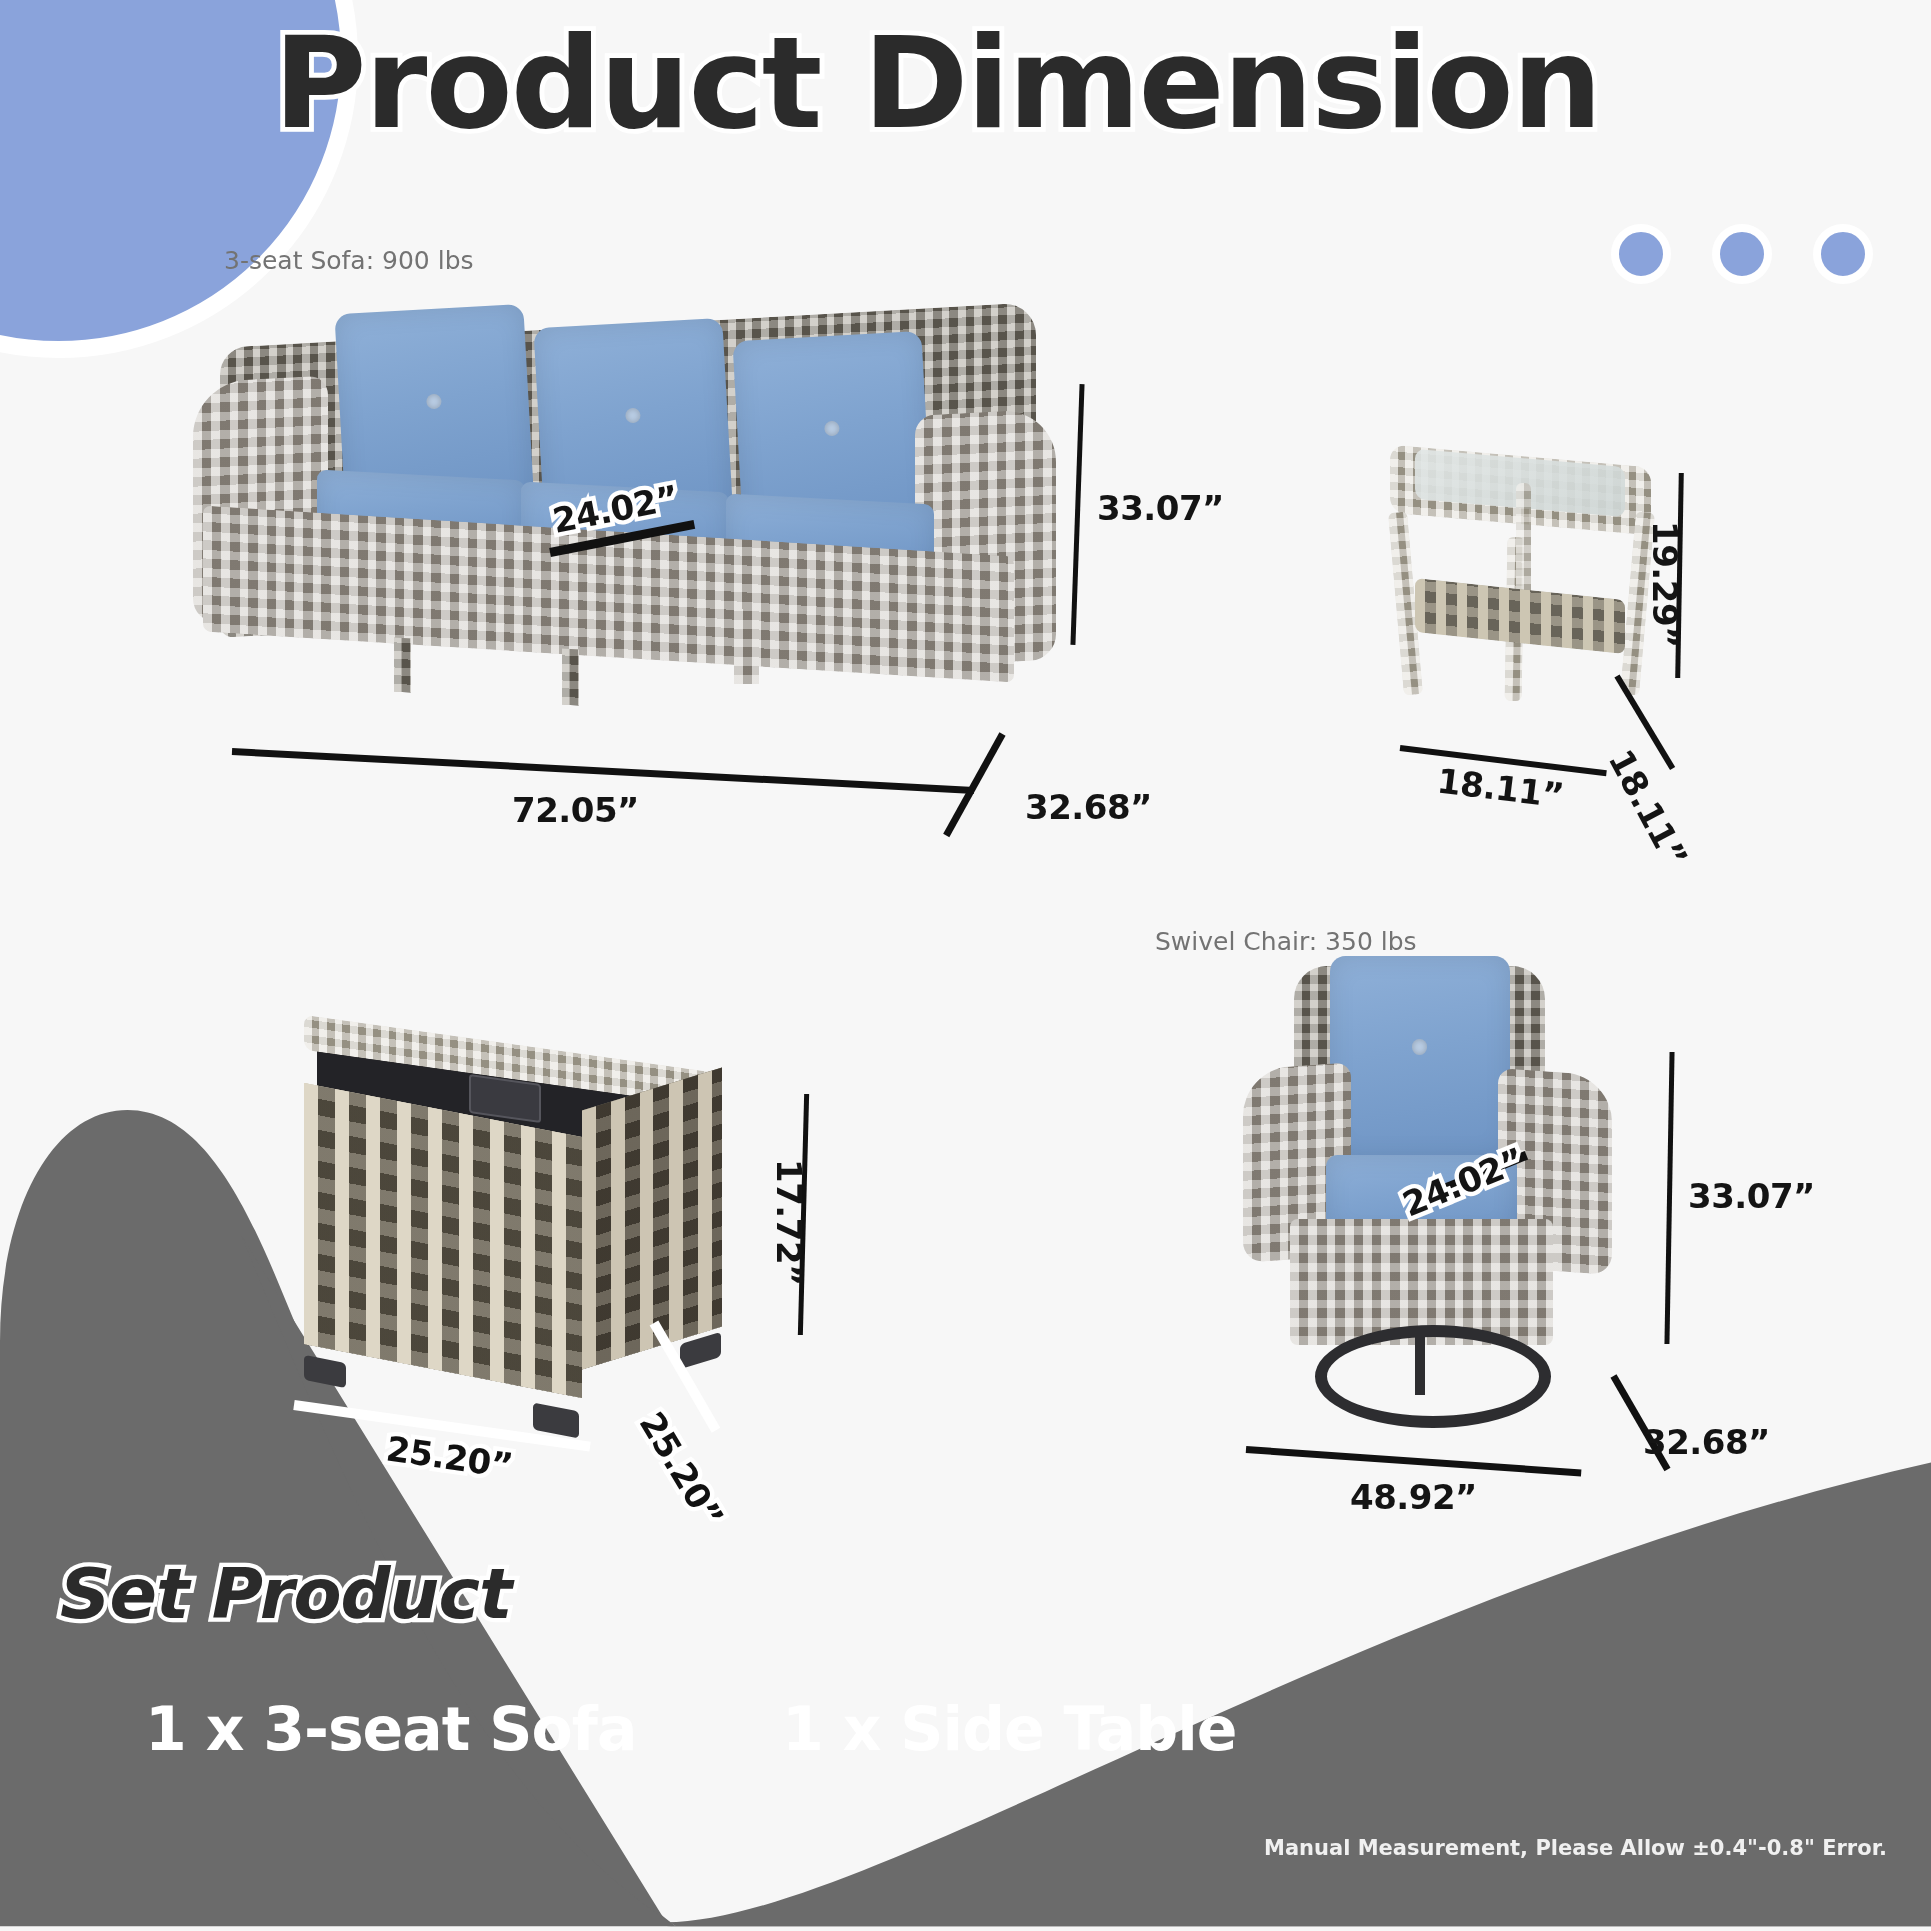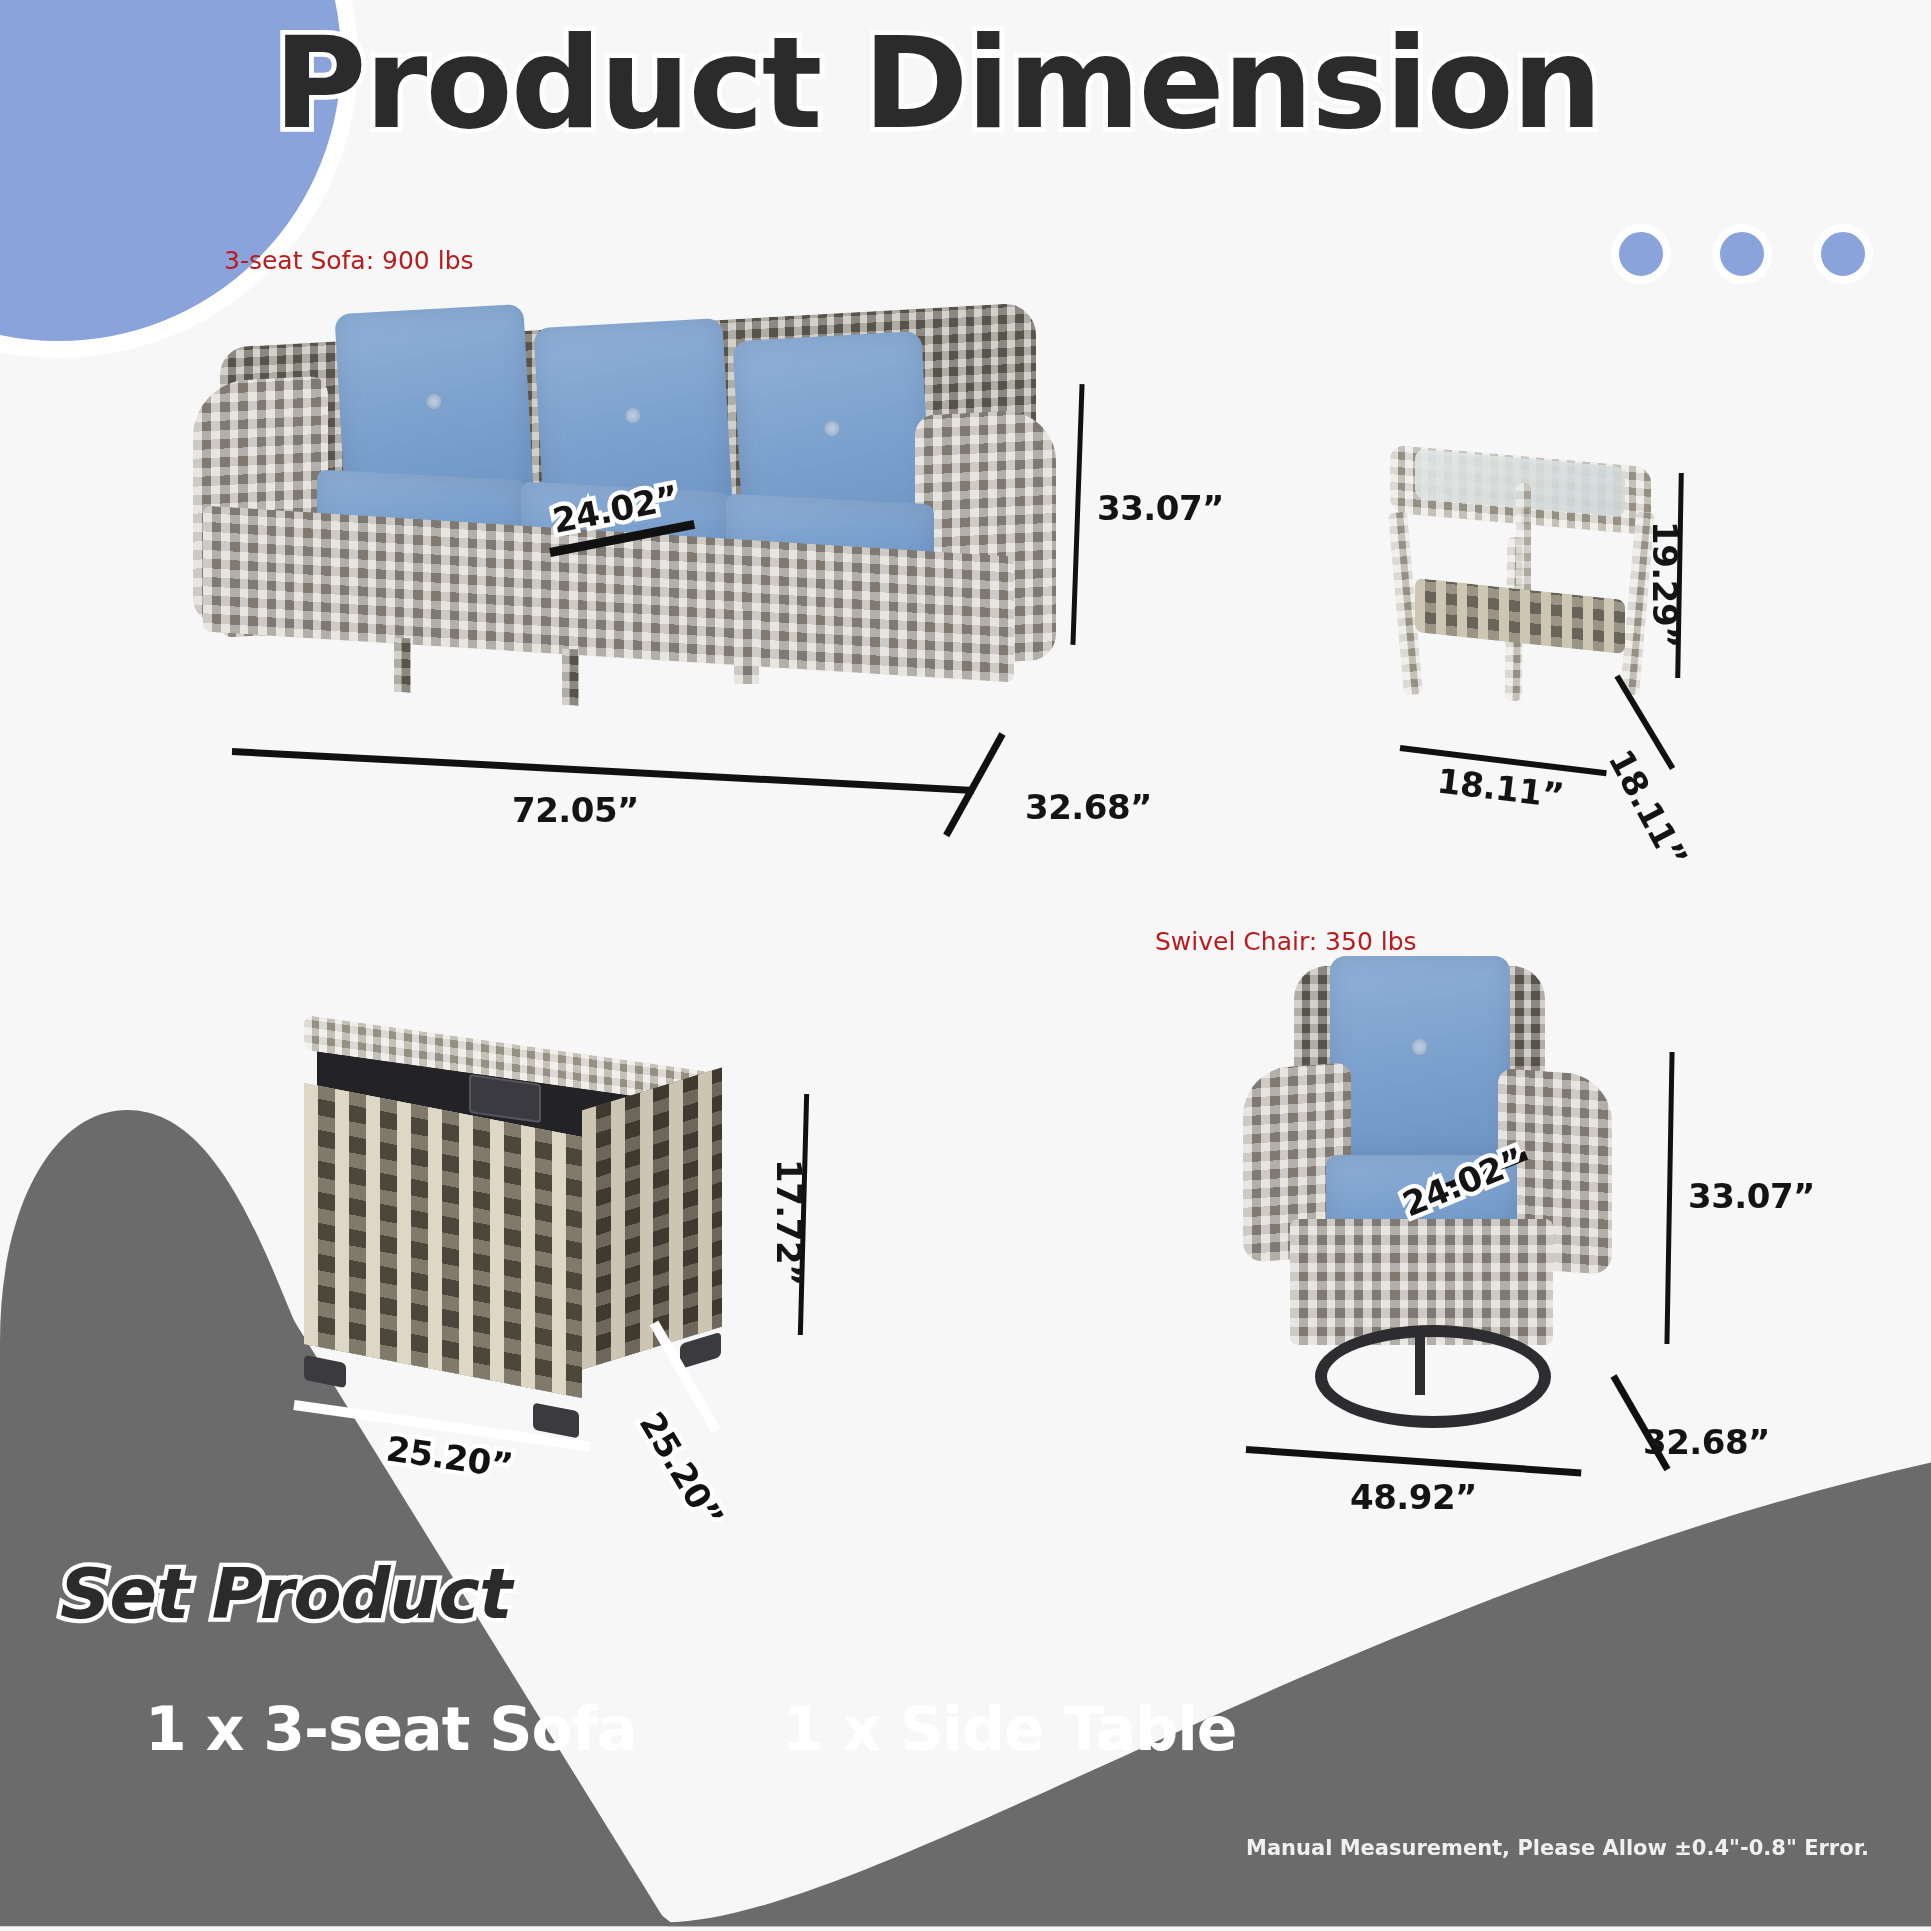--- a/index.html
+++ b/index.html
@@ -43,21 +43,21 @@
   .dot{
     width:60px;height:60px;border-radius:50%;
     background:#8aa3db;
     border:8.7px solid #ffffff;
     box-sizing:border-box;
   }
 
   
   .caption{
     position:absolute;
-    font-size:25px;color:#b91c1c;font-weight:500;
+    font-size:25px;color:#737373;font-weight:500;
     white-space:nowrap;
     font-family:"DejaVu Sans", sans-serif;
   }
   #cap-sofa{left:224px;top:246px;}
   #cap-chair{left:1155px;top:927px;}
 
   
   .dim{
     position:absolute;
     font-size:34px;font-weight:bold;color:#141414;
@@ -128,21 +128,21 @@
     grid-template-columns:637px 637px;
     row-gap:27px;
   }
   .set-item{
     font-size:60px;font-weight:bold;color:#ffffff;
     font-family:"DejaVu Sans", sans-serif;
     white-space:nowrap;
     letter-spacing:-1px;
   }
   .disclaimer{
-    position:absolute;right:62px;top:1836px;
+    position:absolute;right:44px;top:1836px;
     font-size:21px;color:#f0f0f0;font-weight:600;
     font-family:"DejaVu Sans", sans-serif;
     white-space:nowrap;
   }
 </style>
 </head>
 <body>
 
 <div class="stage">
 

